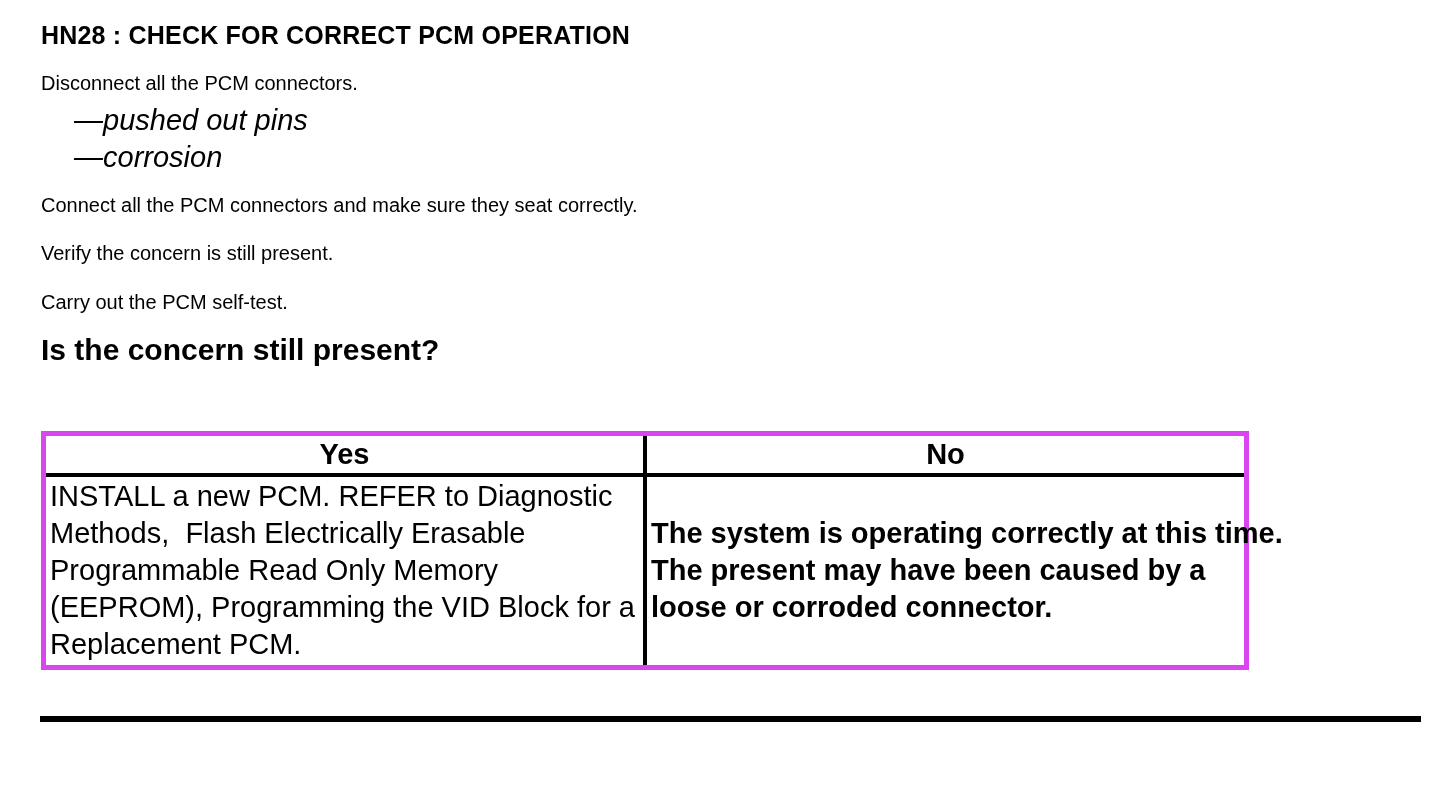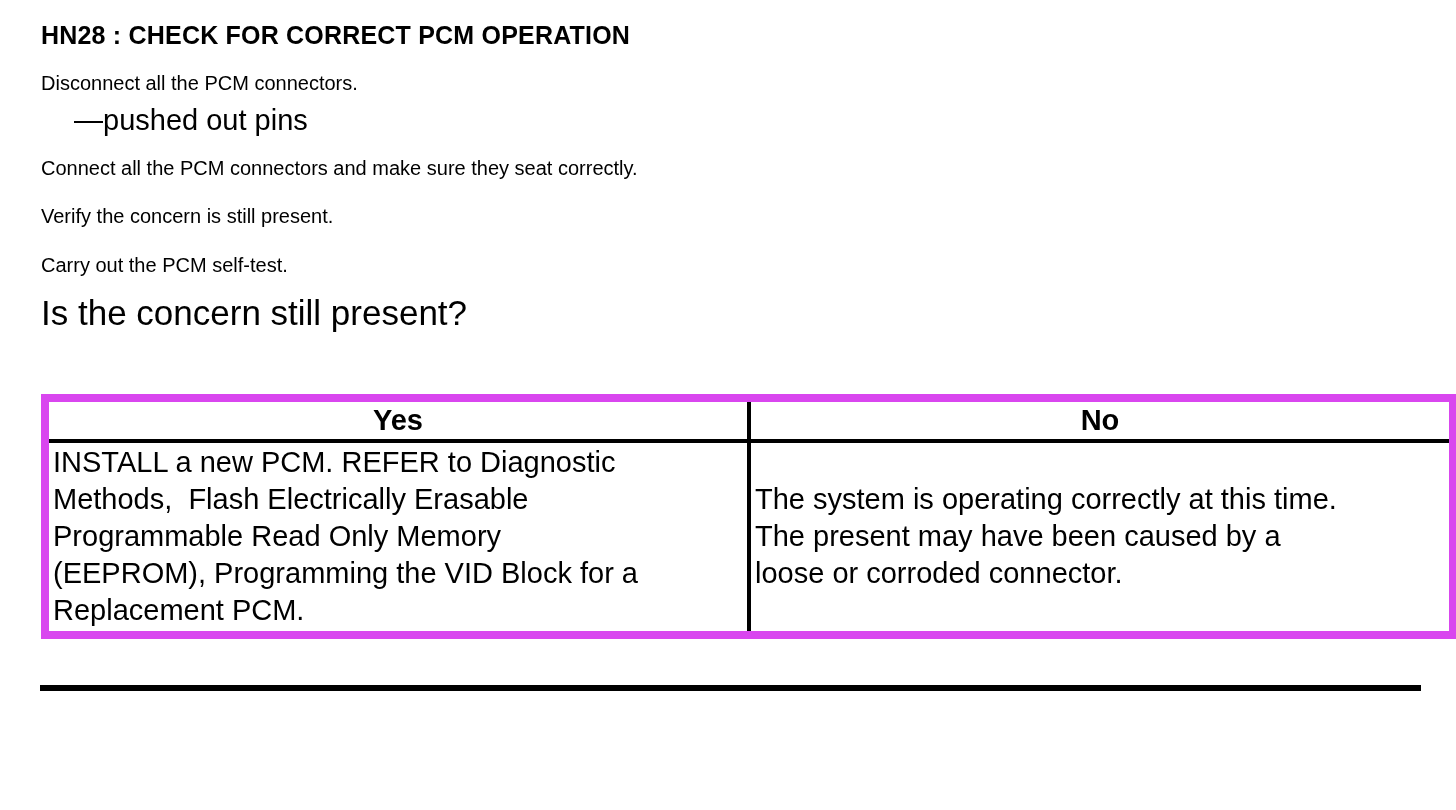--- a/index.html
+++ b/index.html
@@ -37,33 +37,34 @@
   .step.m11 { margin-top: 11px; }
   .inspect-list {
     margin: 0;
     padding: 0;
     list-style: none;
   }
   .inspect-list li {
     font-size: 29px;
     line-height: 37px;
     margin-left: 33px;
+    font-style: italic;
   }
   .question {
-    font-size: 35px;
+    font-size: 30px;
     line-height: 37px;
-    font-weight: 400;
+    font-weight: 700;
     margin: 10px 0 0 0;
   }
   table.result-table {
     border-collapse: collapse;
     table-layout: fixed;
-    width: 1416px;
+    width: 1208px;
     margin-top: 63px;
-    border: 8px solid #d946ef;
+    border: 5px solid #d946ef;
   }
   table.result-table th,
   table.result-table td {
     border: 4px solid #000000;
     width: 50%;
     box-sizing: border-box;
   }
   table.result-table th {
     font-size: 29px;
     line-height: 37px;
@@ -72,21 +73,21 @@
     padding: 0;
     height: 38px;
   }
   table.result-table td {
     font-size: 29px;
     line-height: 37px;
     padding: 1px 4px 2px 4px;
     text-align: left;
   }
   td.yes-cell { vertical-align: top; }
-  td.no-cell  { vertical-align: middle; }
+  td.no-cell  { vertical-align: middle; font-weight: bold; }
   .cell-line { white-space: nowrap; }
   .cell-line.center { text-align: left; white-space: normal; }
   .bottom-rule {
     margin-top: 46px;
     margin-left: -1px;
     width: 1381px;
     height: 6px;
     background: #000000;
   }
 </style>
@@ -95,20 +96,21 @@
 
 <div class="page">
 
   <h1 class="heading">HN28 : CHECK FOR CORRECT PCM OPERATION</h1>
 
   <p class="step m15">Disconnect all the PCM connectors.</p>
 
 
   <ul class="inspect-list">
     <li>—pushed out pins</li>
+    <li>—corrosion</li>
   </ul>
 
   <p class="step m11">Connect all the PCM connectors and make sure they seat correctly.</p>
 
   <p class="step m11">Verify the concern is still present.</p>
 
   <p class="step m12">Carry out the PCM self-test.</p>
 
   <p class="question">Is the concern still present?</p>
 

